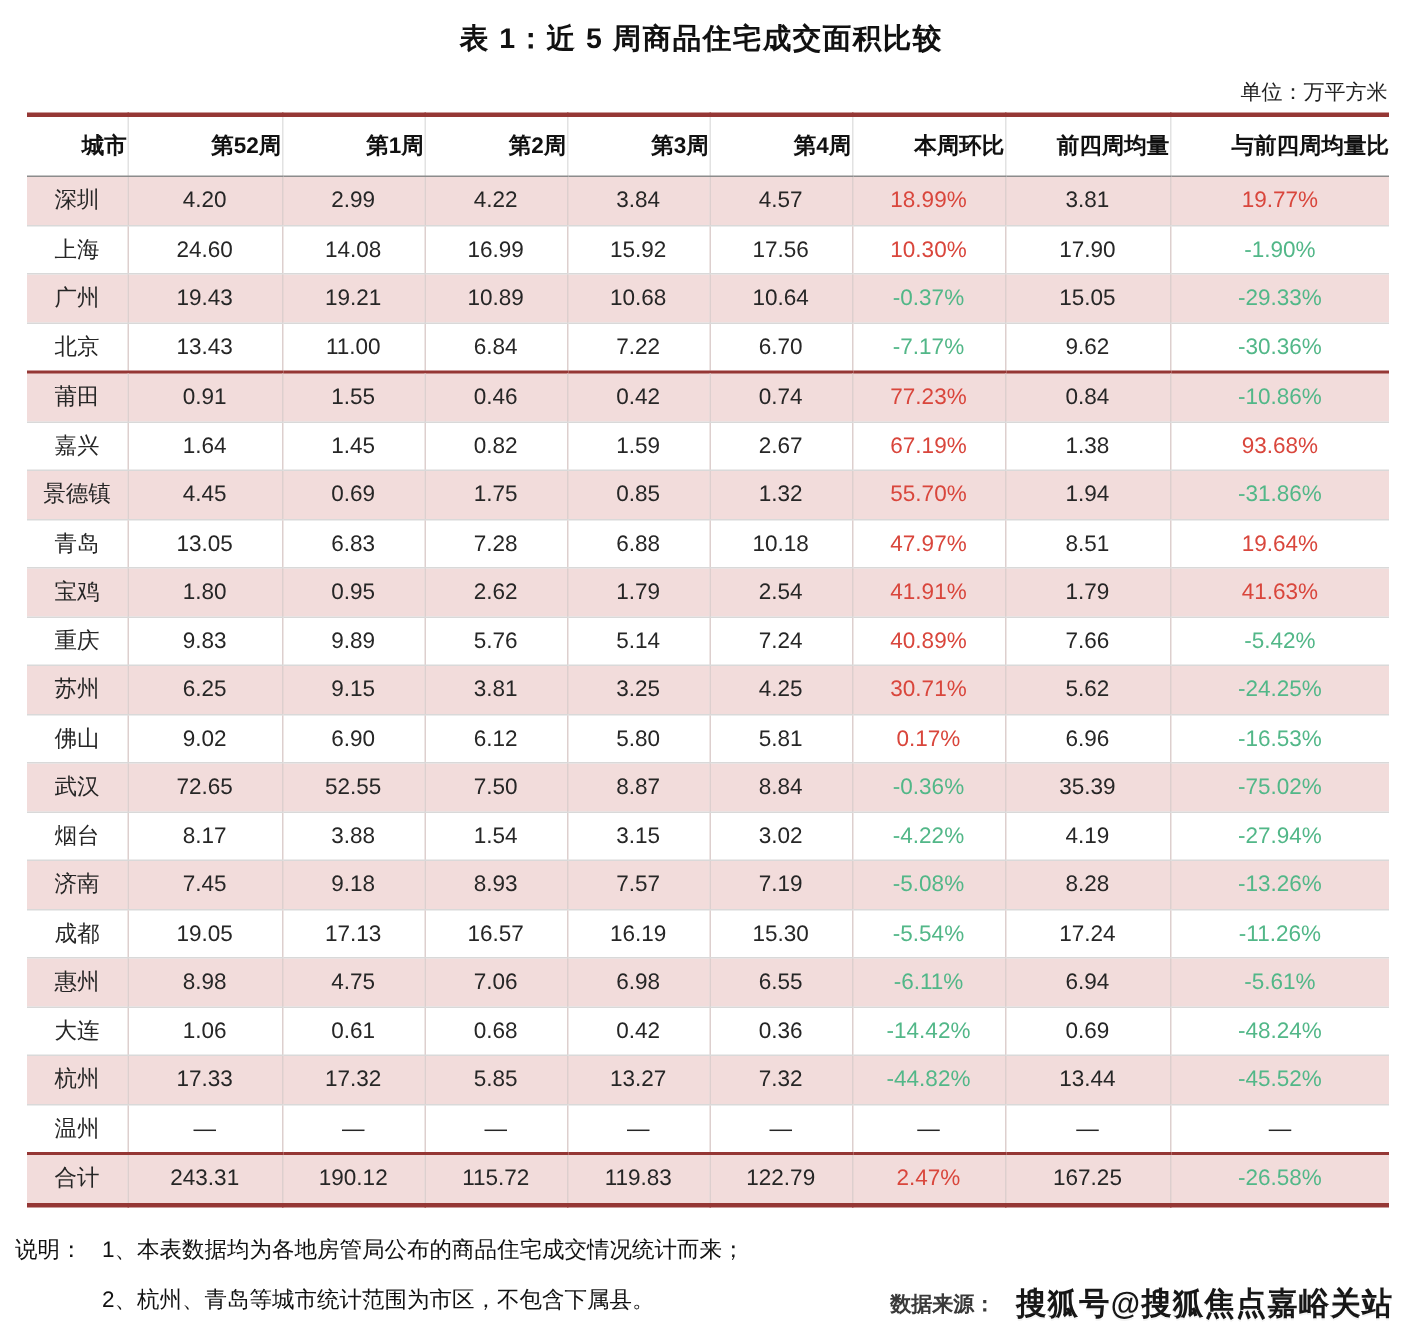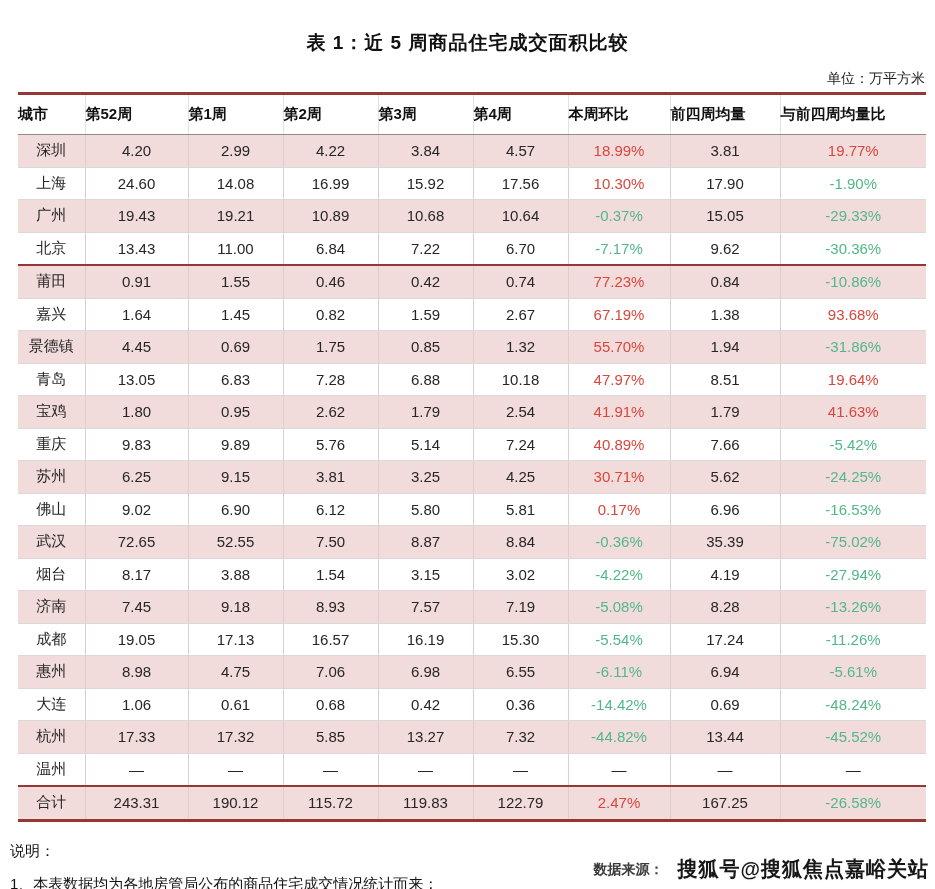--- a/index.html
+++ b/index.html
@@ -3,62 +3,62 @@
 <meta charset="utf-8">
 <style>
   html,body{margin:0;padding:0;background:#ffffff;}
   body{
     width:935px;height:889px;position:relative;overflow:hidden;
     font-family:"Liberation Sans","DejaVu Sans",sans-serif;
     color:#1f1f1f;
   }
   .page-title{
     text-align:center;font-size:19px;font-weight:bold;color:#111;
-    padding-top:30px;letter-spacing:1px;
+    padding-top:13px;letter-spacing:1px;
   }
   .unit-row{
     text-align:right;font-size:14px;color:#222;
     padding:14px 10px 4px 0;
   }
   table.main{
     border-collapse:collapse;table-layout:fixed;
     margin-left:18px;width:908px;
     border-top:3px solid #953735;border-bottom:3px solid #953735;
     font-size:15px;
   }
   col.c-city{width:67px}
   col.c-w52{width:103px}
   col.c-w{width:95px}
   col.c-wow{width:102px}
   col.c-avg{width:110px}
   col.c-vs{width:146px}
   thead th{
     font-weight:bold;color:#111;background:#fff;
-    height:39px;text-align:left;vertical-align:middle;
+    height:39px;text-align:right;vertical-align:middle;
     border-bottom:1.5px solid #8c8c8c;
     border-right:1px solid #e2e2e2;
     padding:0;font-size:15px;
   }
   thead th:last-child{border-right:none}
   tbody td{
     height:31.5px;text-align:center;vertical-align:middle;
     border-bottom:1px solid #d9d9d9;
     border-right:1px solid #ddcfce;
     padding:0;color:#262626;
   }
   tbody td:last-child{border-right:none}
   tbody tr.pink td{background:#f2dcdb;}
   tbody tr.sep td{border-top:2px solid #953735;}
   tbody tr:last-child td{border-bottom:none;}
   td.red{color:#d9463c;margin-top:41px;}
   td.green{color:#52b788;text-align:center;}
   .notes{
     margin:12px 0 0 10px;font-size:15px;color:#111;line-height:33px;
   }
-  .notes .note-line{display:flex;flex-direction:column;}
+  .notes .note-line{display:flex;}
   .notes .note-label{width:58px;flex:none;}
   .notes .note-indent{width:58px;flex:none;}
   .source-row{
     position:absolute;right:6px;bottom:6px;
     display:flex;align-items:center;
   }
   .source-label{font-size:14px;font-weight:bold;color:#3a3a3a;margin-right:14px;}
   .source-watermark{
     font-size:20px;font-weight:bold;color:#171717;letter-spacing:1px;
     text-shadow:1px 0 0 #ffffff,0 1px 0 #f3f3f3;

